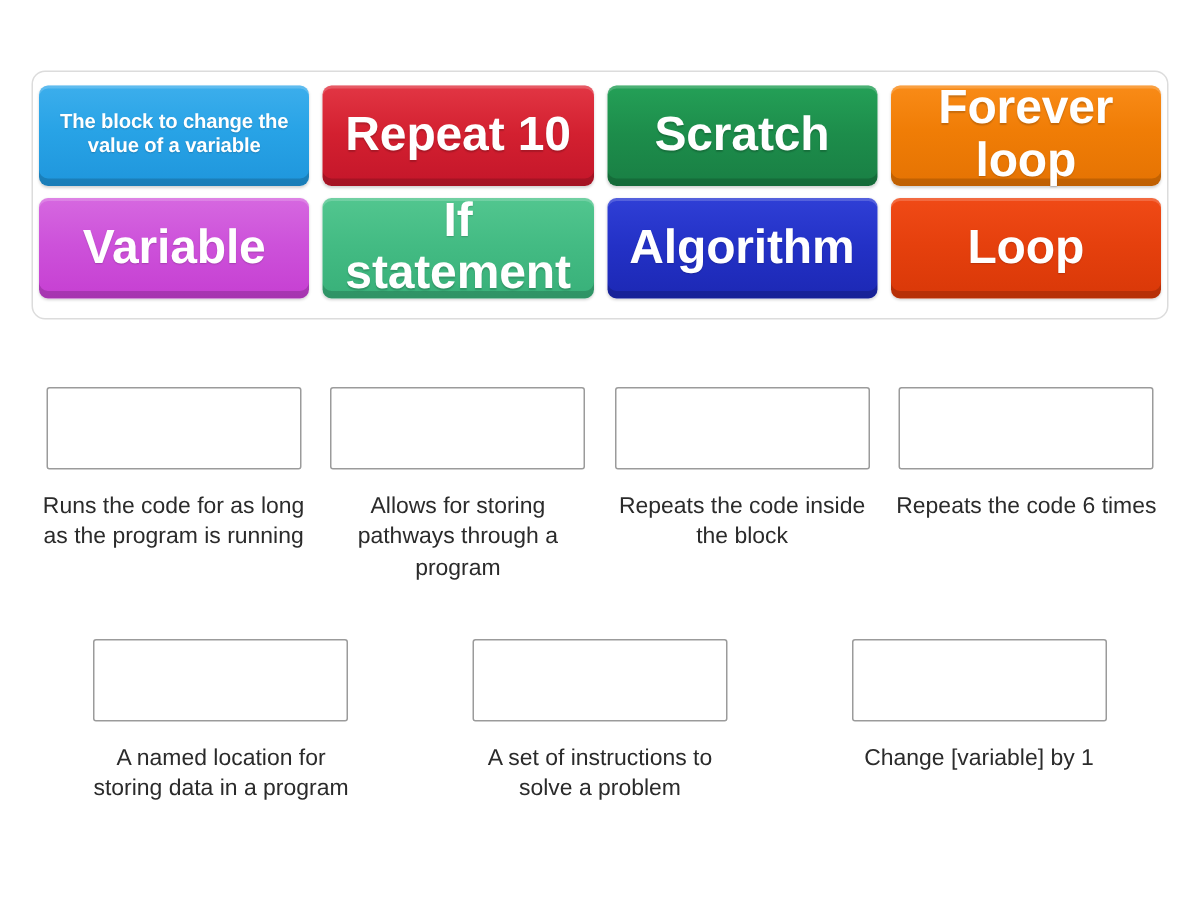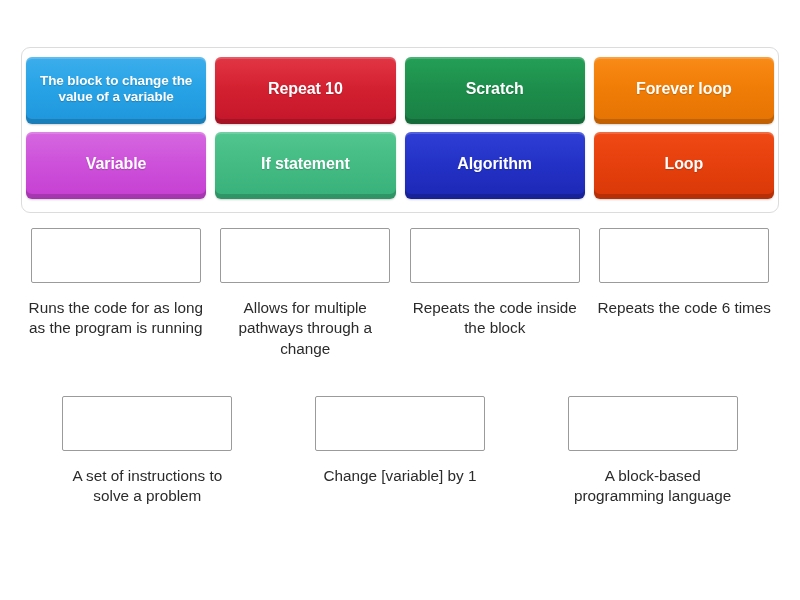--- a/index.html
+++ b/index.html
@@ -43,21 +43,21 @@
   }
   .tile {
     flex: 1 1 0;
     border-radius: 6px;
     display: flex;
     align-items: center;
     justify-content: center;
     text-align: center;
     color: #ffffff;
     font-weight: bold;
-    font-size: 16px;
+    font-size: 32px;
     line-height: 1.08;
     letter-spacing: -0.1px;
     padding: 2px 6px 5px 6px;
     cursor: grab;
     user-select: none;
     text-shadow: 0 1px 1px rgba(0,0,0,0.18);
     box-shadow: inset 0 -5px 0 rgba(0,0,0,0.16),
                 inset 0 2px 0 rgba(255,255,255,0.18),
                 0 1px 2px rgba(0,0,0,0.18);
   }
@@ -81,21 +81,21 @@
     left: 21px;
     top: 228px;
     width: 758px;
     display: flex;
     flex-direction: column;
   }
   .slot-row {
     display: flex;
     width: 100%;
   }
-  .slot-row.row-1 { height: 168px; }
+  .slot-row.row-1 { height: 168px; margin-top: 30px; }
   .slot-row.row-2 { height: 160px; }
 
   .slot-cell {
     flex: 1 1 0;
     display: flex;
     flex-direction: column;
     align-items: center;
   }
   .dropzone {
     width: 170px;
@@ -139,42 +139,42 @@
 
   <div class="slot-grid">
 
     <div class="slot-row row-1">
       <div class="slot-cell">
         <div class="dropzone"></div>
         <div class="slot-caption">Runs the code for as long as the program is running</div>
       </div>
       <div class="slot-cell">
         <div class="dropzone"></div>
-        <div class="slot-caption">Allows for multiple pathways through a change</div>
+        <div class="slot-caption">Allows for storing pathways through a program</div>
       </div>
       <div class="slot-cell">
         <div class="dropzone"></div>
         <div class="slot-caption">Repeats the code inside the block</div>
       </div>
       <div class="slot-cell">
         <div class="dropzone"></div>
         <div class="slot-caption">Repeats the code 6 times</div>
       </div>
     </div>
 
     <div class="slot-row row-2">
       <div class="slot-cell">
         <div class="dropzone"></div>
+        <div class="slot-caption">A named location for storing data in a program</div>
+      </div>
+      <div class="slot-cell">
+        <div class="dropzone"></div>
         <div class="slot-caption">A set of instructions to solve a problem</div>
       </div>
       <div class="slot-cell">
         <div class="dropzone"></div>
         <div class="slot-caption">Change [variable] by 1</div>
-      </div>
-      <div class="slot-cell">
-        <div class="dropzone"></div>
-        <div class="slot-caption">A block-based programming language</div>
       </div>
     </div>
 
   </div>
 
 </div>
 
 </body></html>

